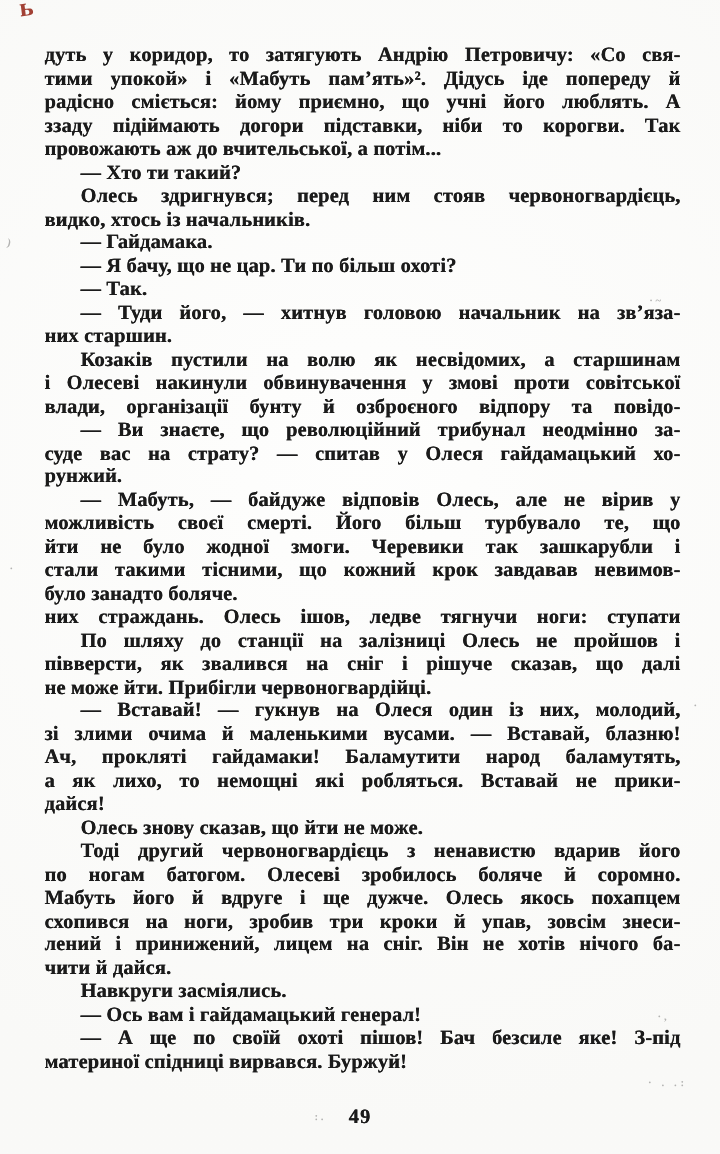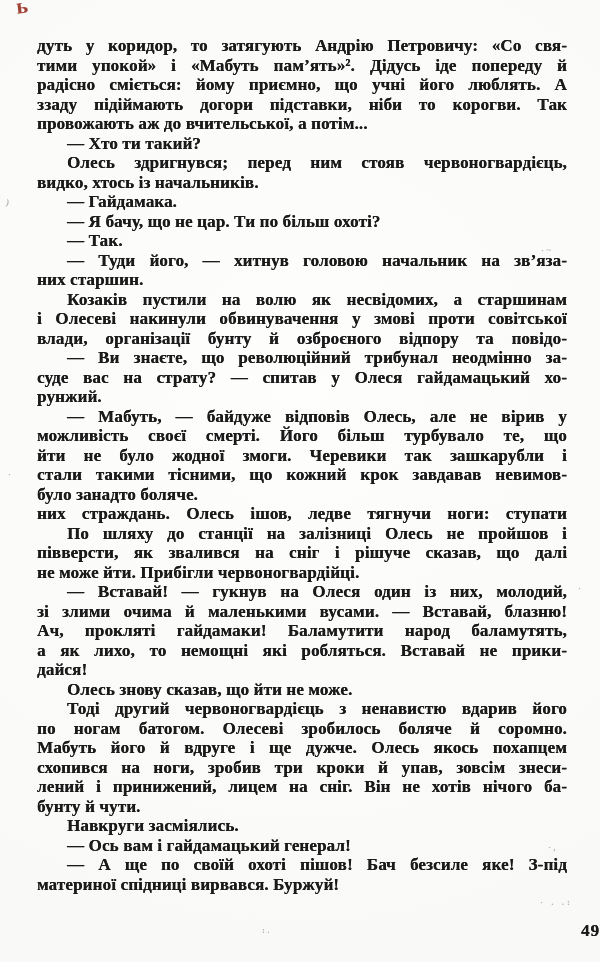--- a/index.html
+++ b/index.html
@@ -35,21 +35,21 @@
     text-align-last: left;
     text-shadow: 0.25px 0 0 currentColor;
   }
   .ln.fill { text-align-last: justify; }
   .ln.ind  { text-indent: 30px; }
   .page-number {
     position: absolute;
     top: 921px;
     left: 0;
     width: 600px;
-    text-align: right;
+    text-align: center;
     font-size: 17px;
     letter-spacing: 1px;
     text-shadow: 0.25px 0 0 currentColor;
   }
   .corner-mark {
     position: absolute;
     left: 16px;
     top: -5px;
     font-size: 22px;
     line-height: 22px;
@@ -112,21 +112,21 @@
     <div class="ln fill">зі злими очима й маленькими вусами. — Вставай, блазню!</div>
     <div class="ln fill">Ач, прокляті гайдамаки! Баламутити народ баламутять,</div>
     <div class="ln fill">а як лихо, то немощні які робляться. Вставай не прики-</div>
     <div class="ln">дайся!</div>
     <div class="ln ind">Олесь знову сказав, що йти не може.</div>
     <div class="ln ind fill">Тоді другий червоногвардієць з ненавистю вдарив його</div>
     <div class="ln fill">по ногам батогом. Олесеві зробилось боляче й соромно.</div>
     <div class="ln fill">Мабуть його й вдруге і ще дужче. Олесь якось похапцем</div>
     <div class="ln fill">схопився на ноги, зробив три кроки й упав, зовсім знеси-</div>
     <div class="ln fill">лений і принижений, лицем на сніг. Він не хотів нічого ба-</div>
-    <div class="ln">бунту й чути.</div>
+    <div class="ln">чити й дайся.</div>
     <div class="ln ind">Навкруги засміялись.</div>
     <div class="ln ind">— Ось вам і гайдамацький генерал!</div>
     <div class="ln ind fill">— А ще по своїй охоті пішов! Бач безсиле яке! З-під</div>
     <div class="ln">материної спідниці вирвався. Буржуй!</div>
   </main>
 
   <div class="page-number">49</div>
 
   <span class="speck sp1">·&nbsp;~</span>
   <span class="speck sp2">)</span>

